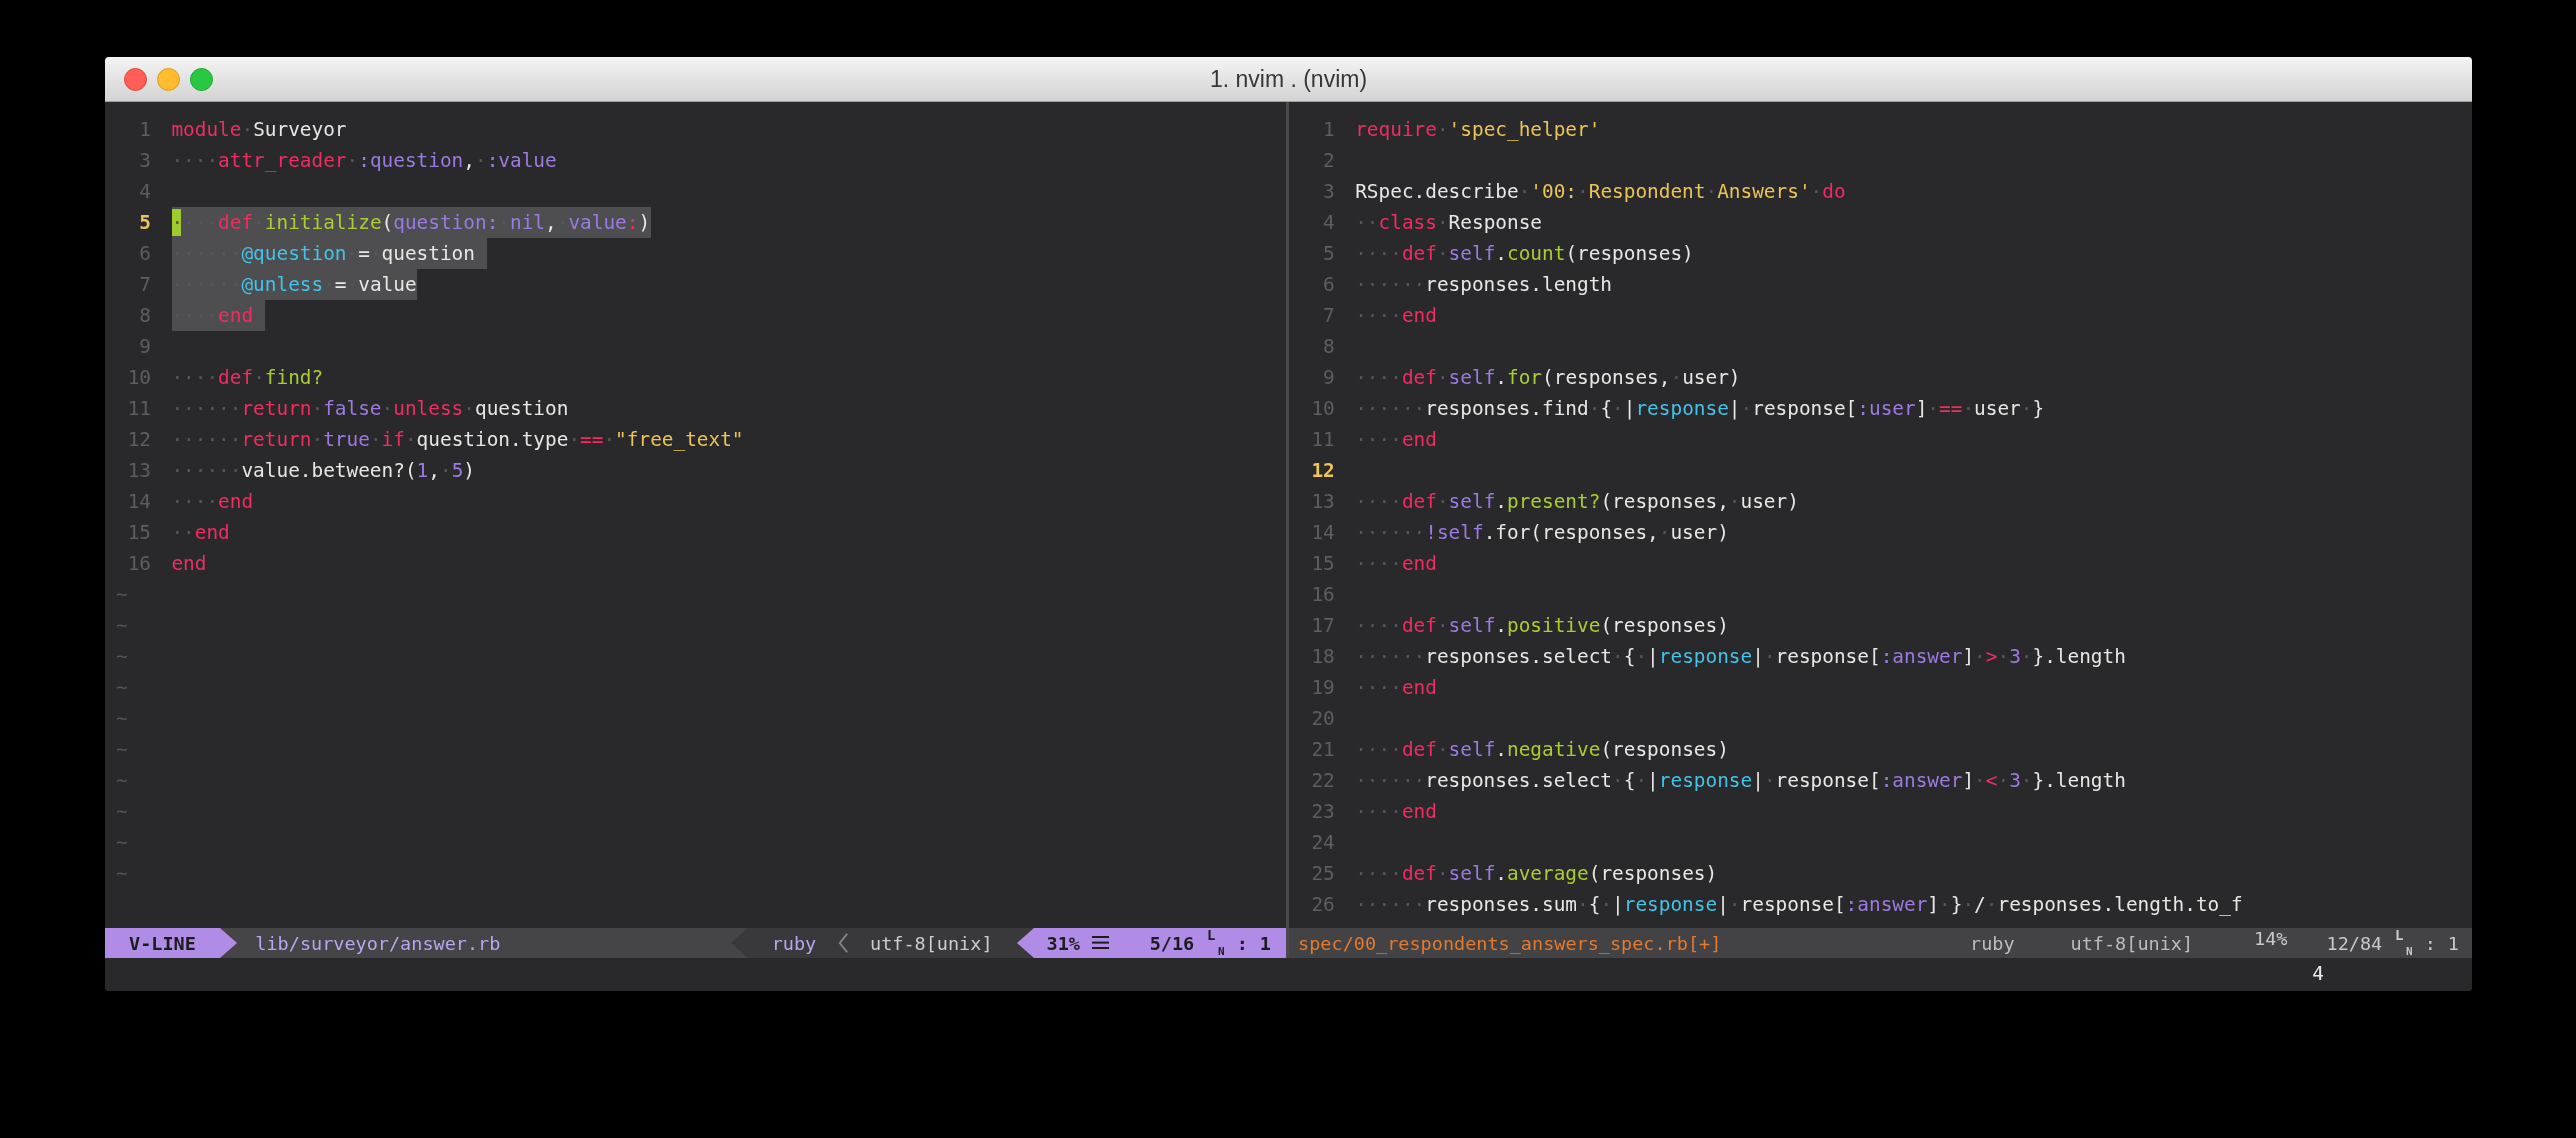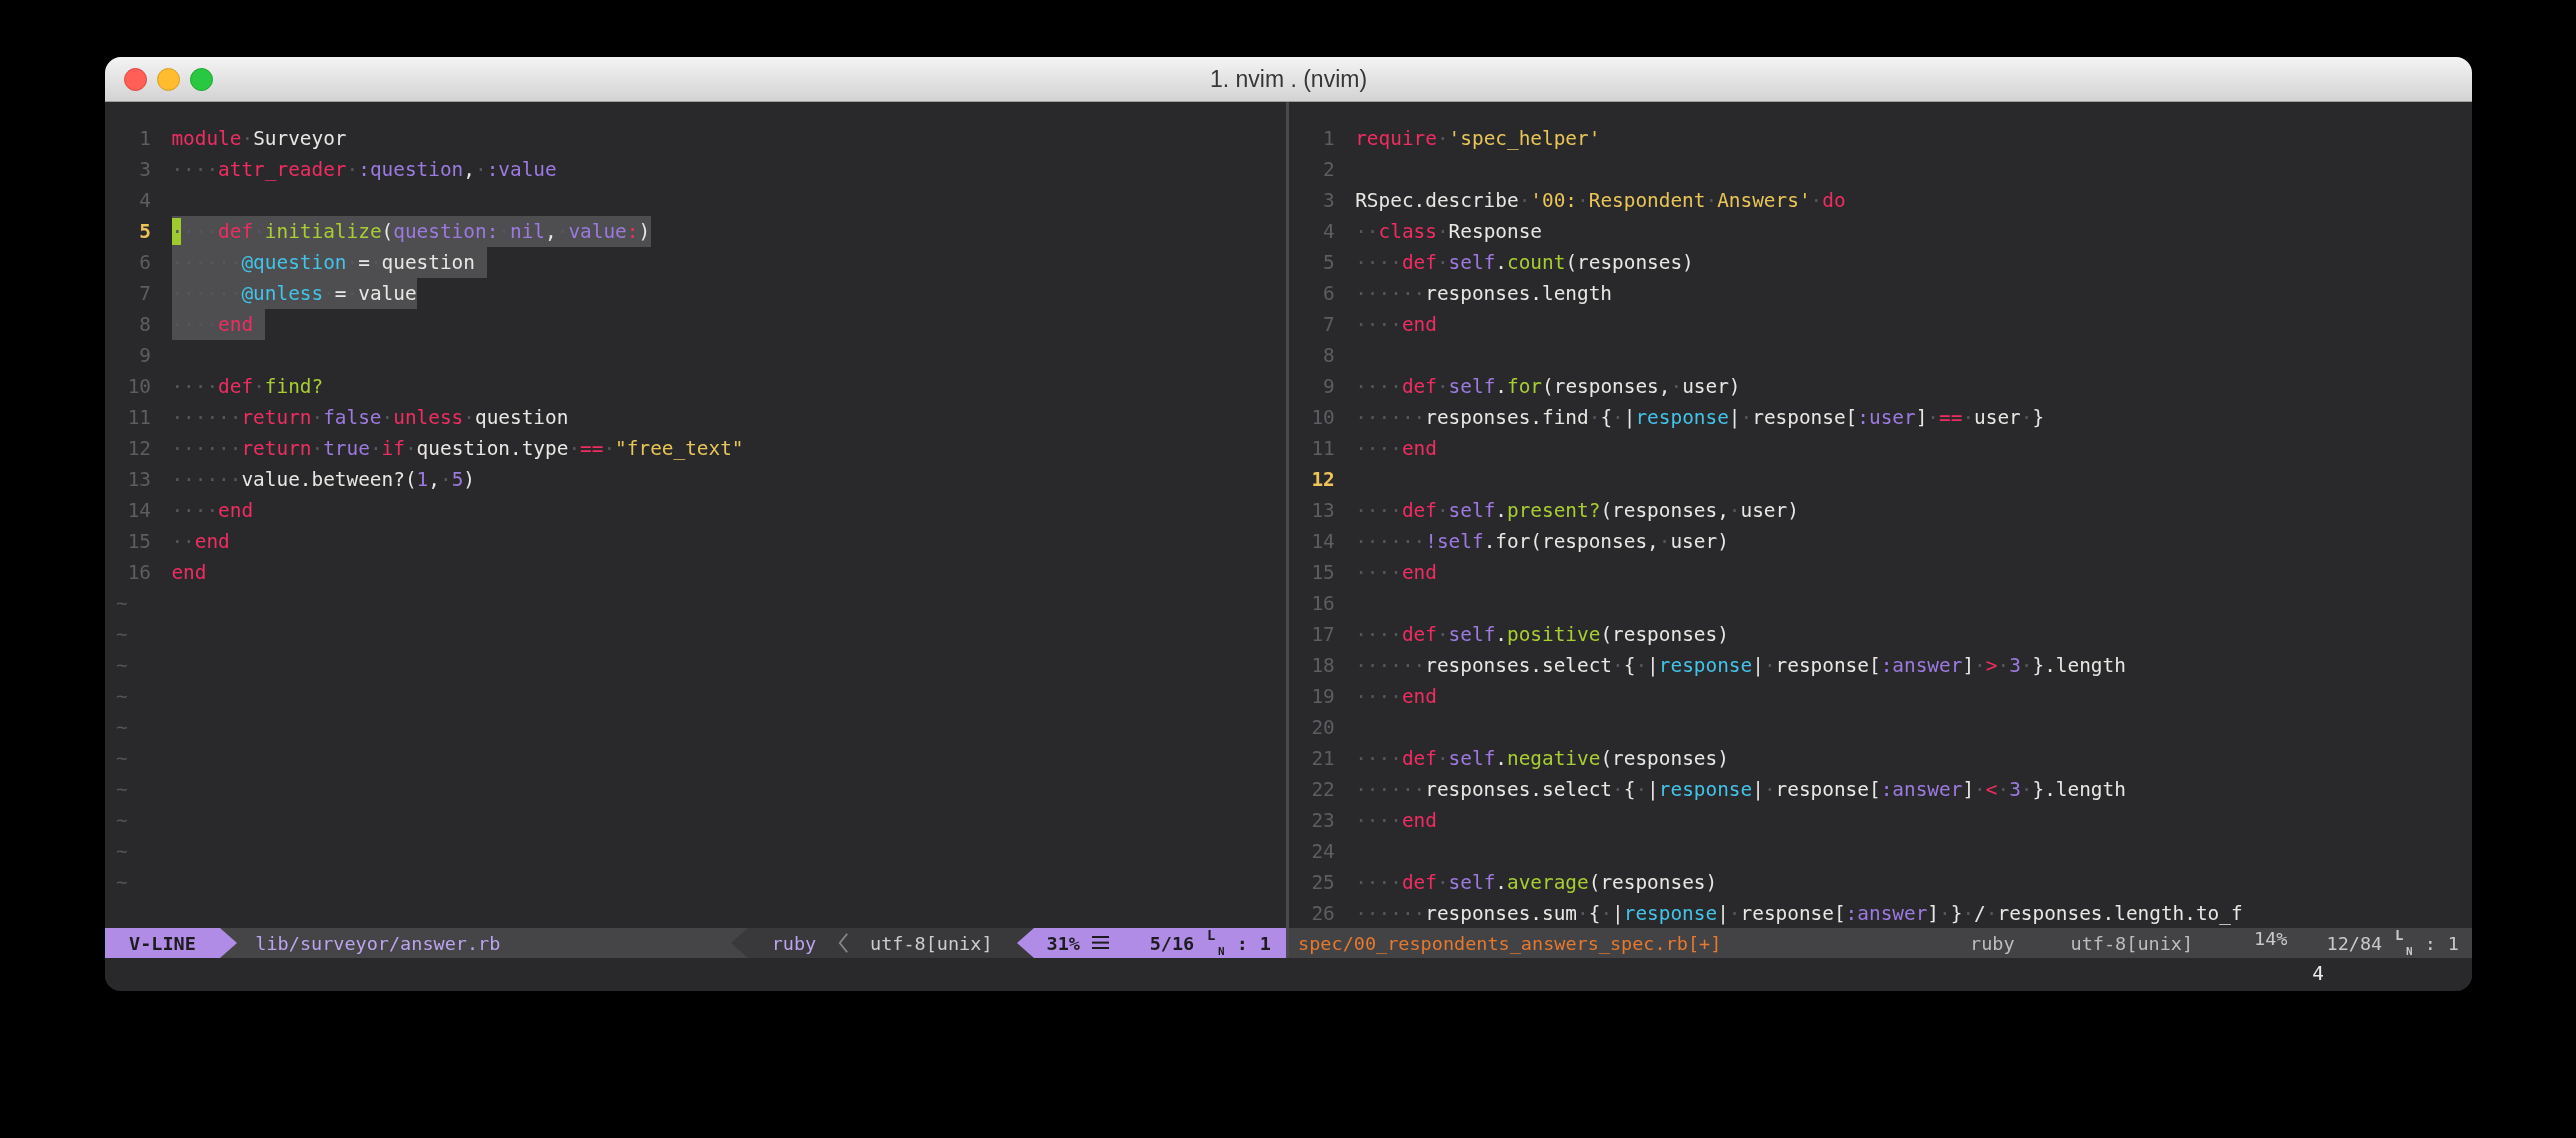--- a/index.html
+++ b/index.html
@@ -1,18 +1,18 @@
 <!DOCTYPE html>
 <html style="--code_bg: #29292b; --fg: #e9e7e4; --kw: #ef2d61; --method: #a8ce32; --purple: #9d7ae0; --cyan: #43c3e8; --string: #e9c558; --dots: #56565c; --sel: #4e4e50; --cursor: #9ecb2d; --linenr: #5d5d62; --linenr_hl: #eec35a; --lavender: #b18ce6; --seg_file_bg: #454547; --seg_xy_bg: #39393b; --bar_inactive_bg: #434345; --orange: #e5792e;font-size:15px"><head>
 <meta charset="utf-8">
 <style>
   html,body{margin:0;padding:0;background:#000;width:2576px;height:1138px;overflow:hidden;}
   #window{
     position:absolute;left:105px;top:57px;width:2367px;height:934px;
-    border-radius:16px;overflow:hidden;background:#29292b;
+    border-radius:4px;overflow:hidden;background:#29292b;
     box-shadow:0 28px 83px rgba(0,0,0,.65);
     font-family:"DejaVu Sans Mono",monospace;
   }
   
   #titlebar{
     position:relative;height:44px;
     background:linear-gradient(#f4f4f4,#d3d3d3);
     border-bottom:0.9px solid #9f9f9f;
   }
   #titlebar .title{
@@ -25,21 +25,21 @@
   .light.red{background:#ff5f57;border:0.9px solid #e0443e;}
   .light.yellow{background:#febc2e;border:0.9px solid #d89e24;}
   .light.green{background:#28c840;border:0.9px solid #1ea433;}
   
   #term{position:absolute;top:45px;left:0;right:0;bottom:0;display:flex;flex-direction:column;background:var(--code_bg);}
   #panes{flex:1;display:flex;min-height:0;}
   .pane{display:flex;flex-direction:column;min-width:0;}
   #pane-left{width:1181px;}
   #divider{width:2.8px;background:#4a4a4e;}
   #pane-right{flex:1;}
-  .codearea{flex:1;padding-top:21px;overflow:hidden;font-size:19.4px;}
+  .codearea{flex:1;padding-top:12px;overflow:hidden;font-size:19.4px;}
   .line{position:relative;height:31px;line-height:31px;white-space:pre;}
   .num{position:relative;z-index:3;display:inline-block;width:46px;margin-right:20.4px;text-align:right;color:var(--linenr);}
   .num.hl{color:var(--linenr_hl);font-weight:bold;}
   .codetext{position:relative;z-index:3;white-space:pre;color:var(--fg);}
   .tok-k{color:var(--kw);} .tok-m{color:var(--method);} .tok-p{color:var(--purple);}
   .tok-c{color:var(--cyan);} .tok-s{color:var(--string);} .tok-f{color:var(--fg);}
   .sp{color:var(--dots);}
   .selbg{position:absolute;left:67px;top:0;bottom:0;background:var(--sel);z-index:1;}
   .cursorblk{position:absolute;left:67px;top:1.9px;bottom:1.9px;width:9.3px;background:var(--cursor);z-index:2;}
   .line.tilde{padding-left:11px;color:#54545a;}

